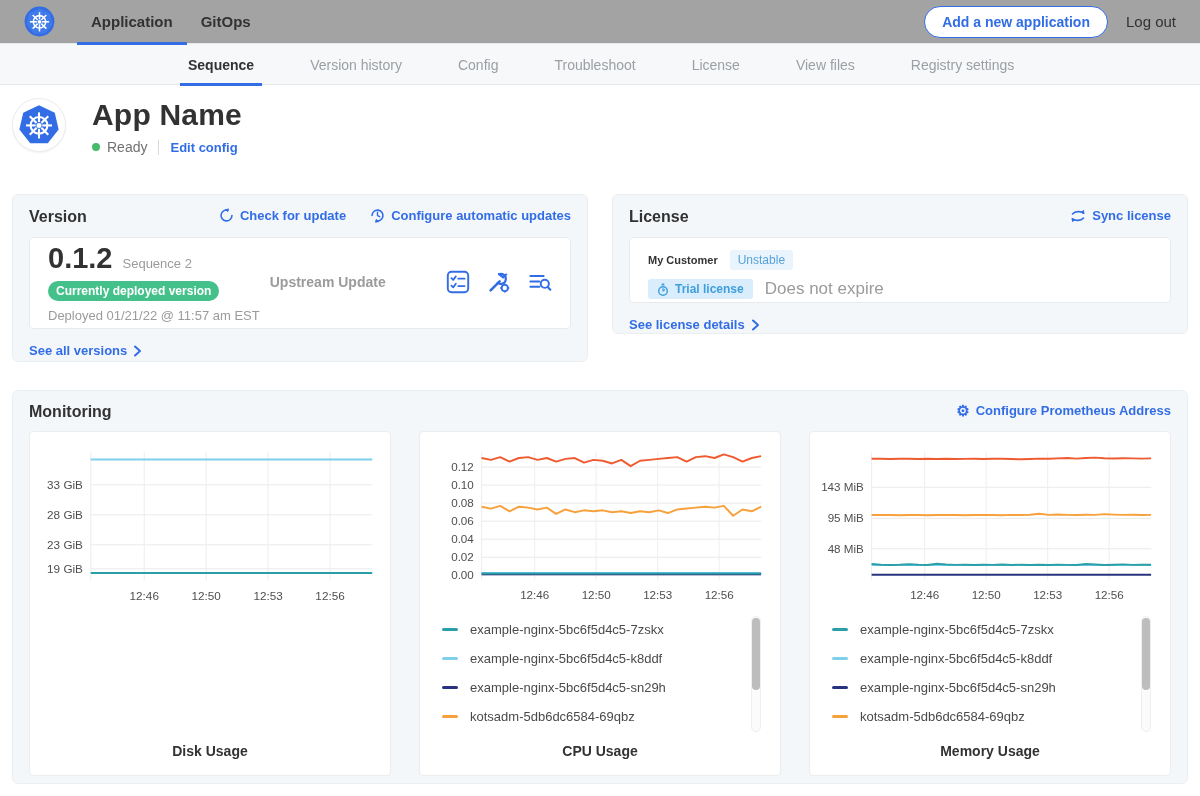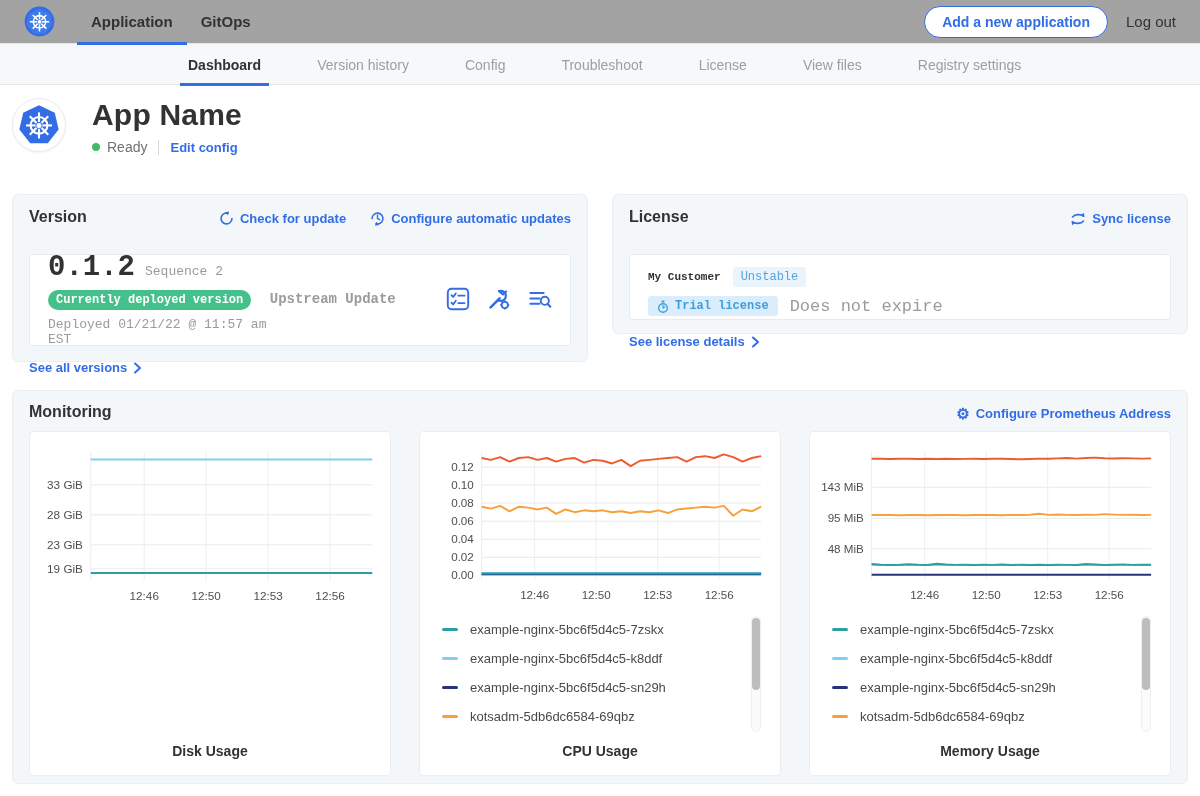--- a/index.html
+++ b/index.html
@@ -30,24 +30,24 @@
   .status-dot { width:8px; height:8px; border-radius:50%; background:#44bb66; margin-right:7px; }
   .status-text { font-size:14px; color:#717171; }
   .vdivider { width:1px; height:15px; background:#d5d9dc; margin:0 11px; }
   .blue-link { color:#326de6; font-weight:700; font-size:13px; cursor:pointer; display:inline-flex; align-items:center; gap:6px; text-decoration:none; }
 
   
   .cards-row { display:flex; gap:24px; padding:0 12px; margin-top:12px; align-items:flex-start; }
   .panel { background:#f4f7f9; border:1px solid #eceff1; border-radius:6px; padding:13px 16px; }
   .panel-version { width:576px; height:168px; }
   .panel-license { width:576px; height:140px; }
-  .panel-head { display:flex; align-items:flex-end; justify-content:space-between; }
+  .panel-head { display:flex; align-items:flex-start; justify-content:space-between; }
   .panel-title { font-size:16px; font-weight:700; }
   .panel-links { display:flex; gap:24px; }
-  .white-card { background:#fff; border:1px solid #e8ebed; border-radius:4px; margin-top:28px;font-family:Liberation Mono, monospace; }
+  .white-card { background:#fff; border:1px solid #e8ebed; border-radius:4px; margin-top:11px; }
 
   .version-inner { padding:10px 18px 12px; display:flex; align-items:center; height:92px; }
   .version-left { flex:0 0 44%; }
   .version-num-row { display:flex; align-items:baseline; gap:10px; }
   .version-number { font-size:29px; font-weight:700; }
   .sequence { font-size:13px; color:#9b9b9b; }
   .deployed-badge { display:inline-block; margin-top:6px; background:#44c18a; color:#fff; font-size:12px; font-weight:700; padding:3px 8px; border-radius:10px; }
   .deployed-at { font-size:13px; color:#9b9b9b; margin-top:7px; }
   .upstream { flex:1; font-size:14px; font-weight:700; color:#9b9b9b; }
   .version-icons { display:flex; gap:17px; align-items:center; }
@@ -99,21 +99,21 @@
     <div class="topnav-tab active">Application</div>
     <div class="topnav-tab">GitOps</div>
   </div>
   <div class="topnav-right">
     <button class="add-app-btn">Add a new application</button>
     <span class="logout">Log out</span>
   </div>
 </div>
 
 <div class="subnav">
-  <div class="subnav-tab active">Dashboard</div>
+  <div class="subnav-tab active">Sequence</div>
   <div class="subnav-tab">Version history</div>
   <div class="subnav-tab">Config</div>
   <div class="subnav-tab">Troubleshoot</div>
   <div class="subnav-tab">License</div>
   <div class="subnav-tab">View files</div>
   <div class="subnav-tab">Registry settings</div>
 </div>
 
 <div class="app-header">
   <div class="app-icon-circle">

